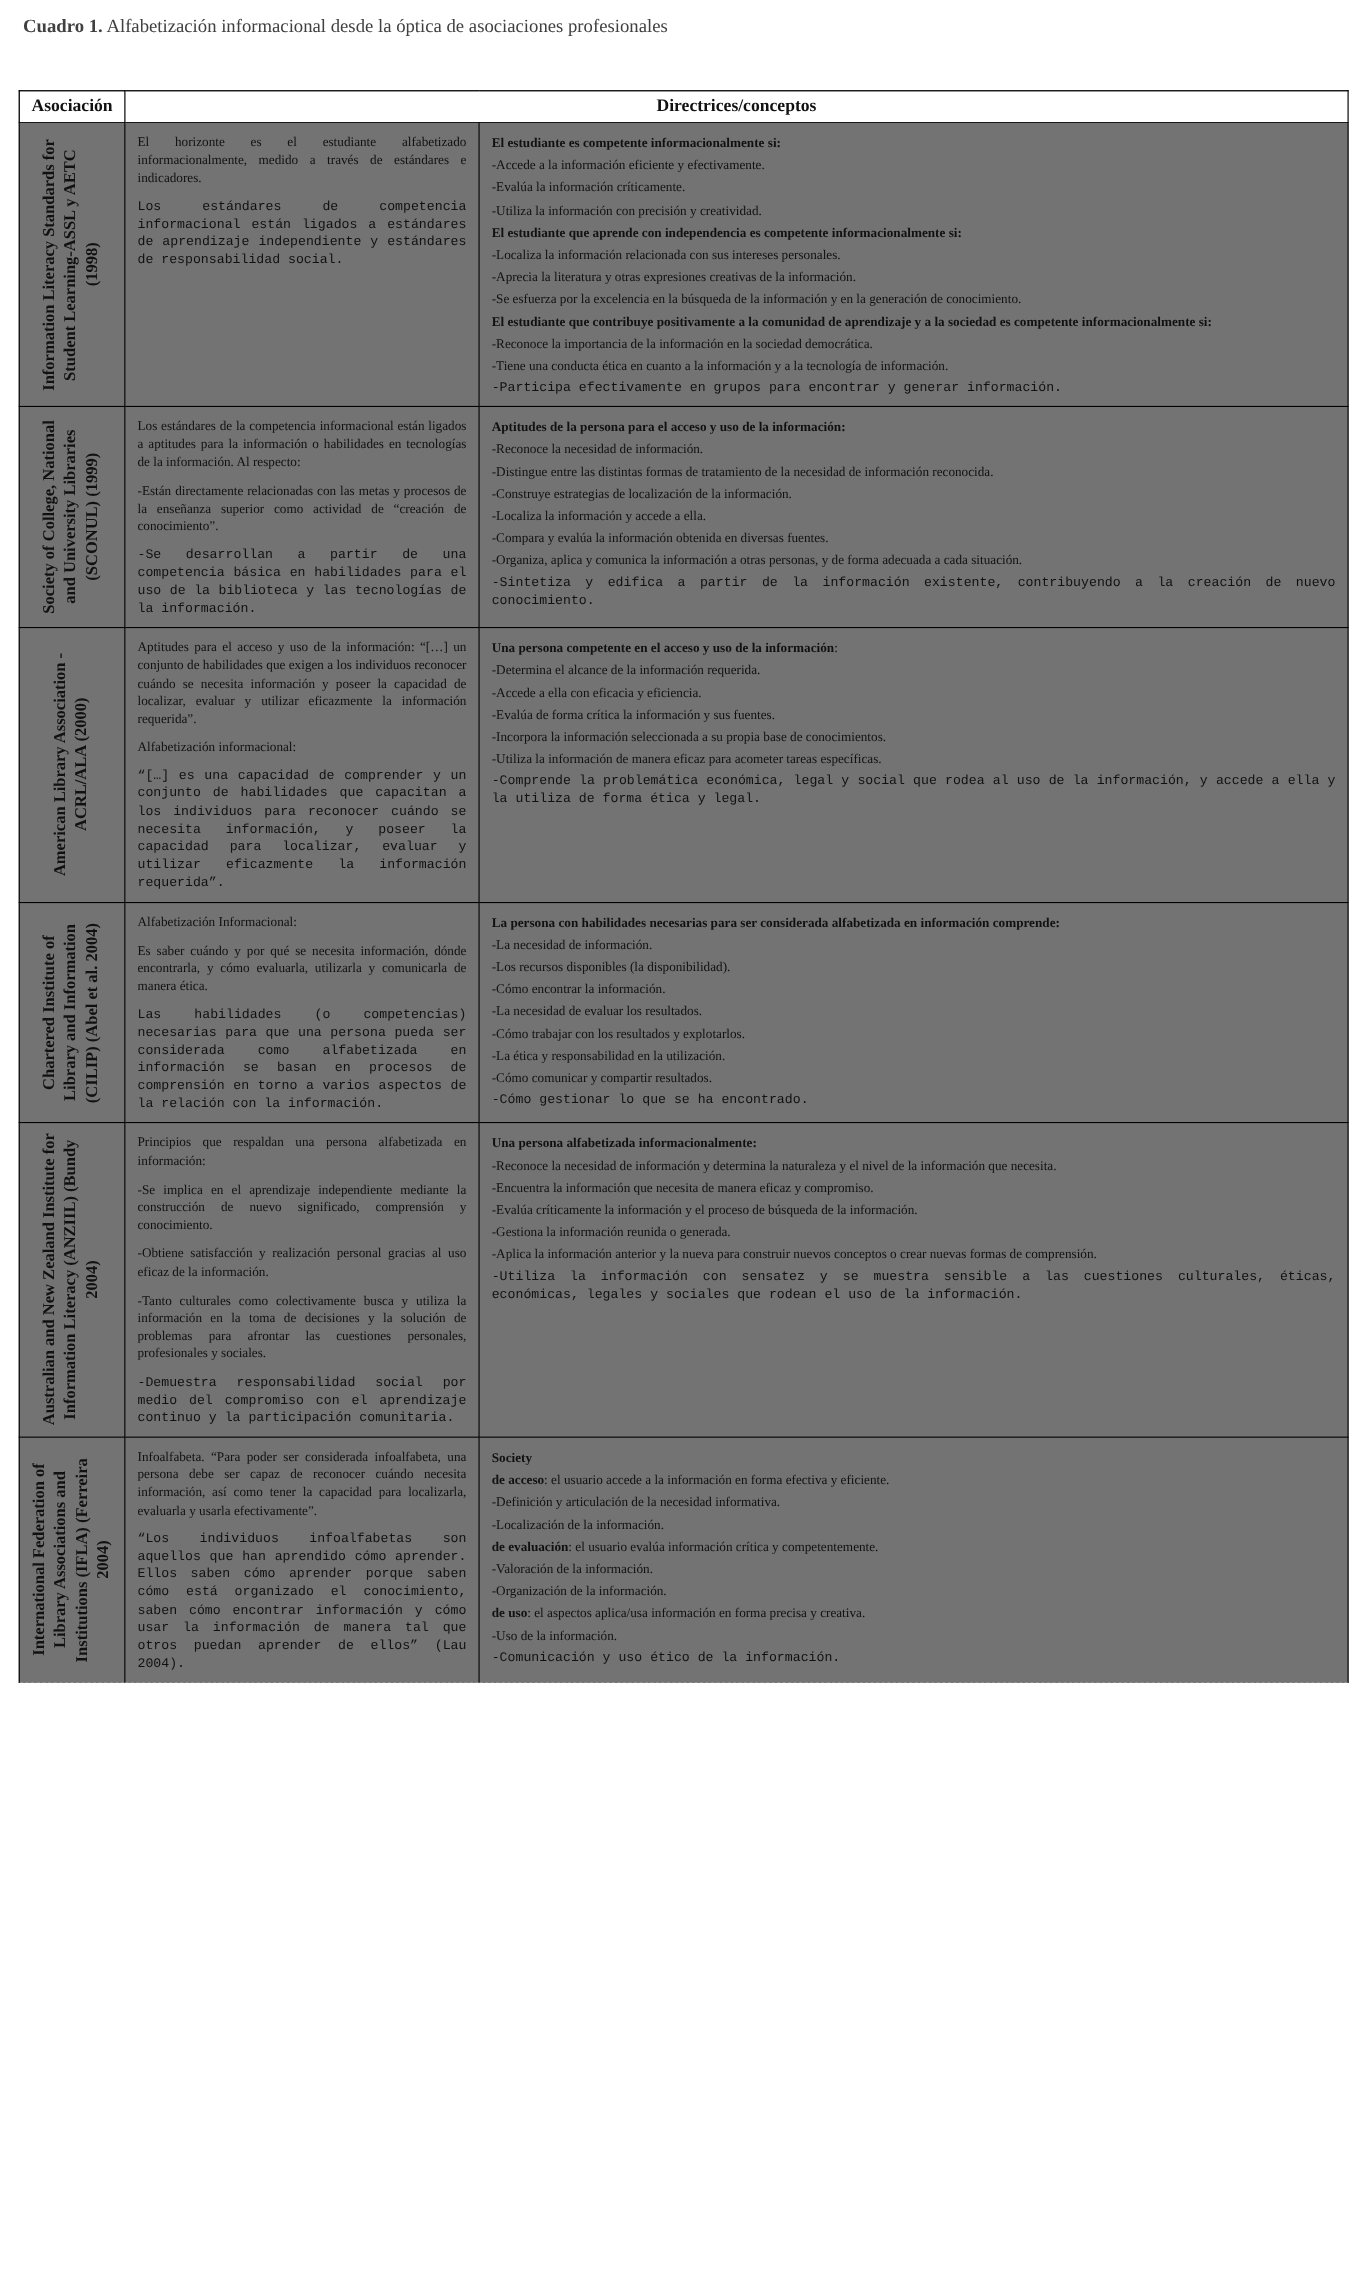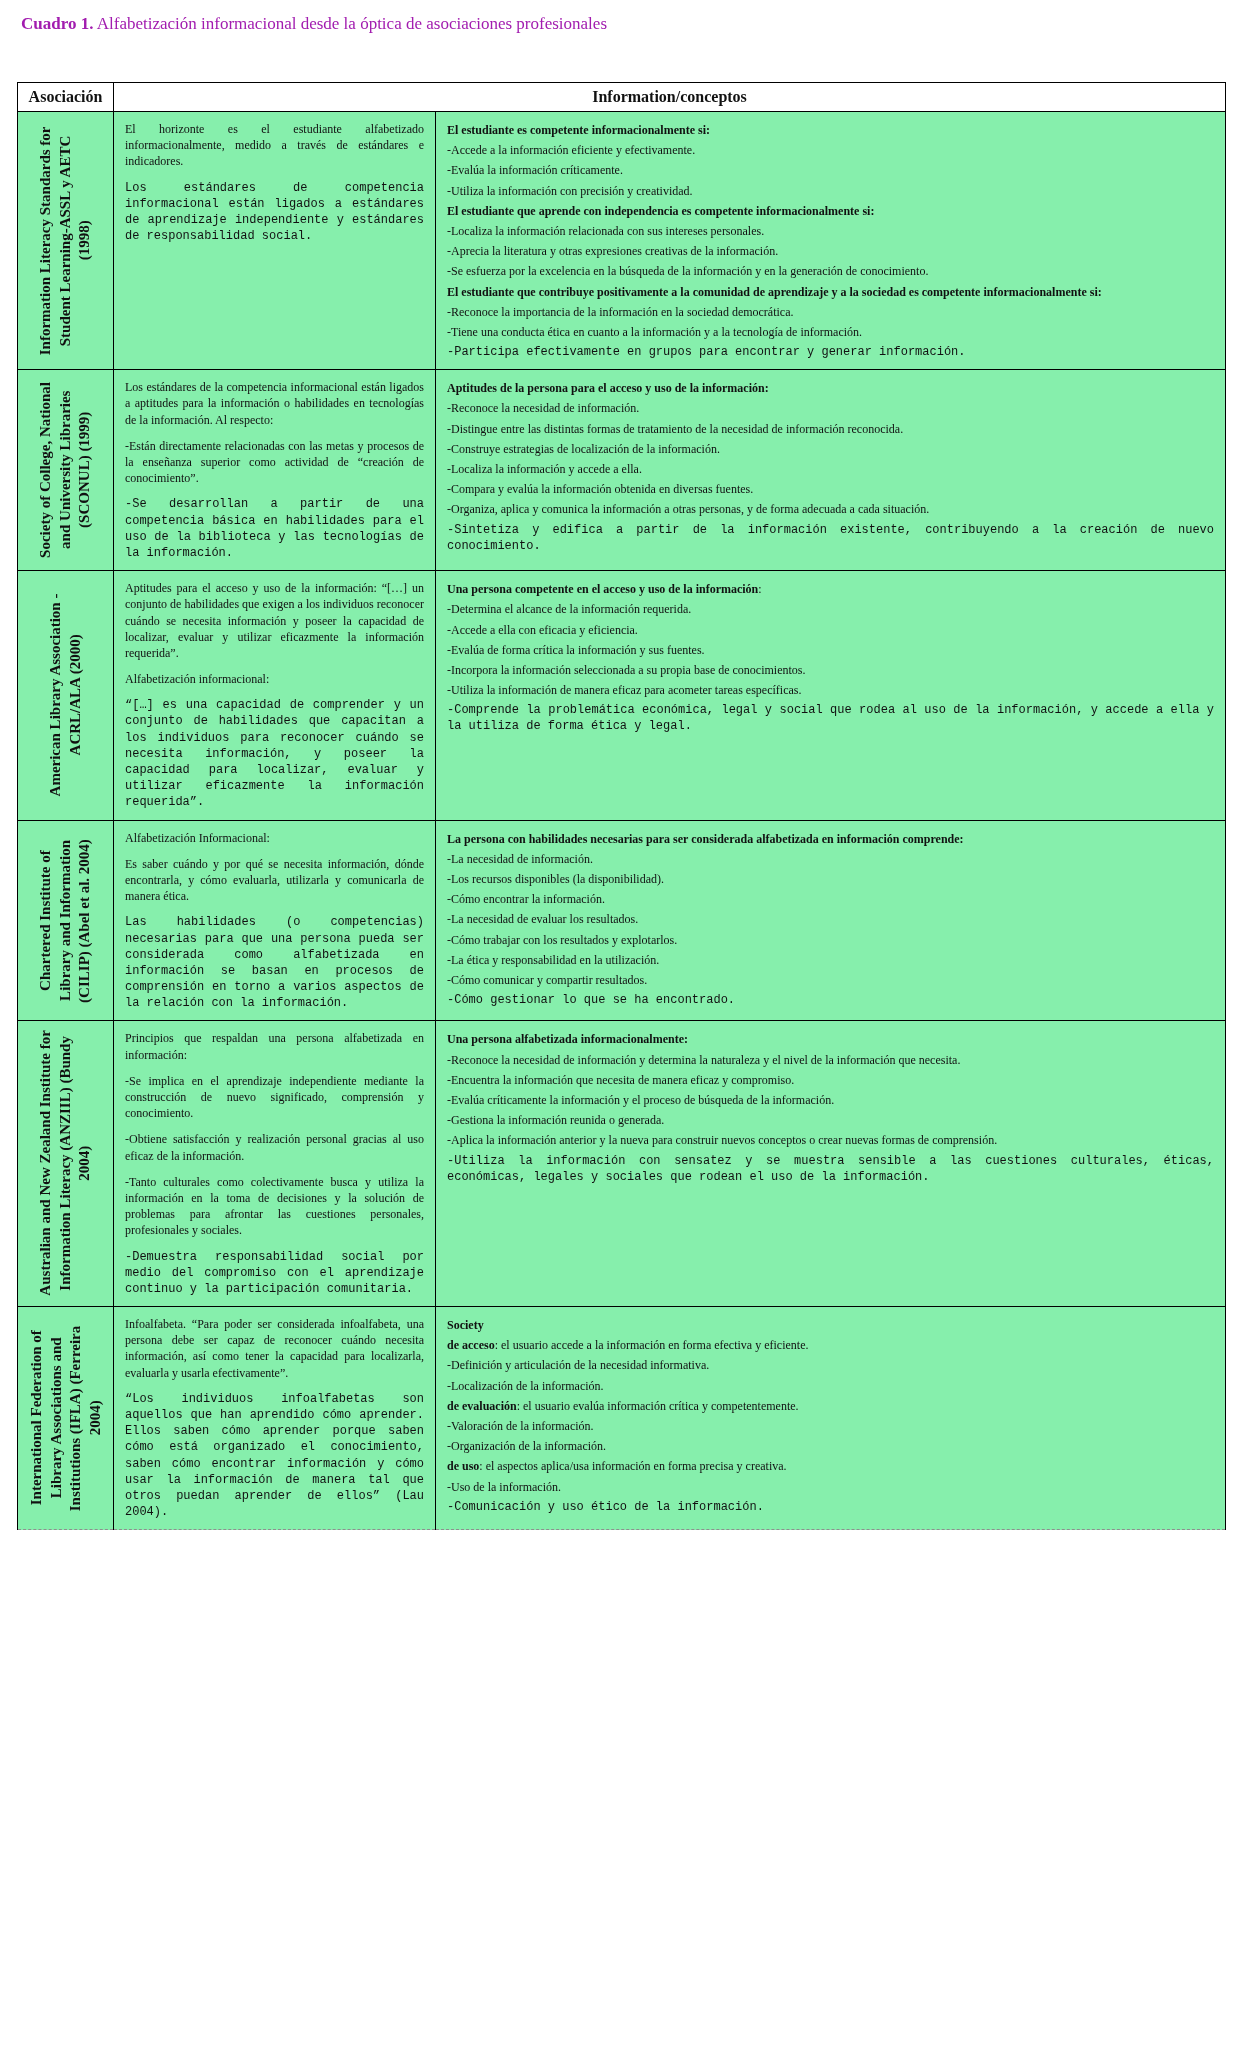--- a/index.html
+++ b/index.html
@@ -11,29 +11,29 @@
     width: 1242px;
     font-family: "Liberation Serif", serif;
     color: #111111;
   }
   .page {
     padding: 10px 17px 14px 17px;
   }
   .caption {
     font-size: 17px;
     margin: 4px 0 12px 4px;
-    color: #a21caf;
+    color: #404040;
   }
   .caption b { font-weight: 700; }
 
   table.alfin {
     table-layout: fixed;
     border-collapse: collapse;
     width: 1208px;
-    background: #86efac;
+    background: #737373;
     margin-top: 48px;
   }
   table.alfin th, table.alfin td {
     border: 1.6px solid #000000;
   }
   th.hdr {
     font-size: 16px;
     font-weight: 700;
     padding: 5px 4px;
     text-align: center;
@@ -92,21 +92,21 @@
 
   <table class="alfin">
     <colgroup>
       <col style="width:96px">
       <col style="width:322px">
       <col style="width:790px">
     </colgroup>
     <thead>
       <tr>
         <th class="hdr">Asociación</th>
-        <th class="hdr" colspan="2">Information/conceptos</th>
+        <th class="hdr" colspan="2">Directrices/conceptos</th>
       </tr>
     </thead>
     <tbody>
         <tr class="body-row">
           <td class="assoc-cell">
             <div class="assoc-inner">
               <div class="assoc-label">Information Literacy Standards for Student Learning-ASSL y AETC (1998)</div>
             </div>
           </td>
           <td class="text-cell left-cell">

